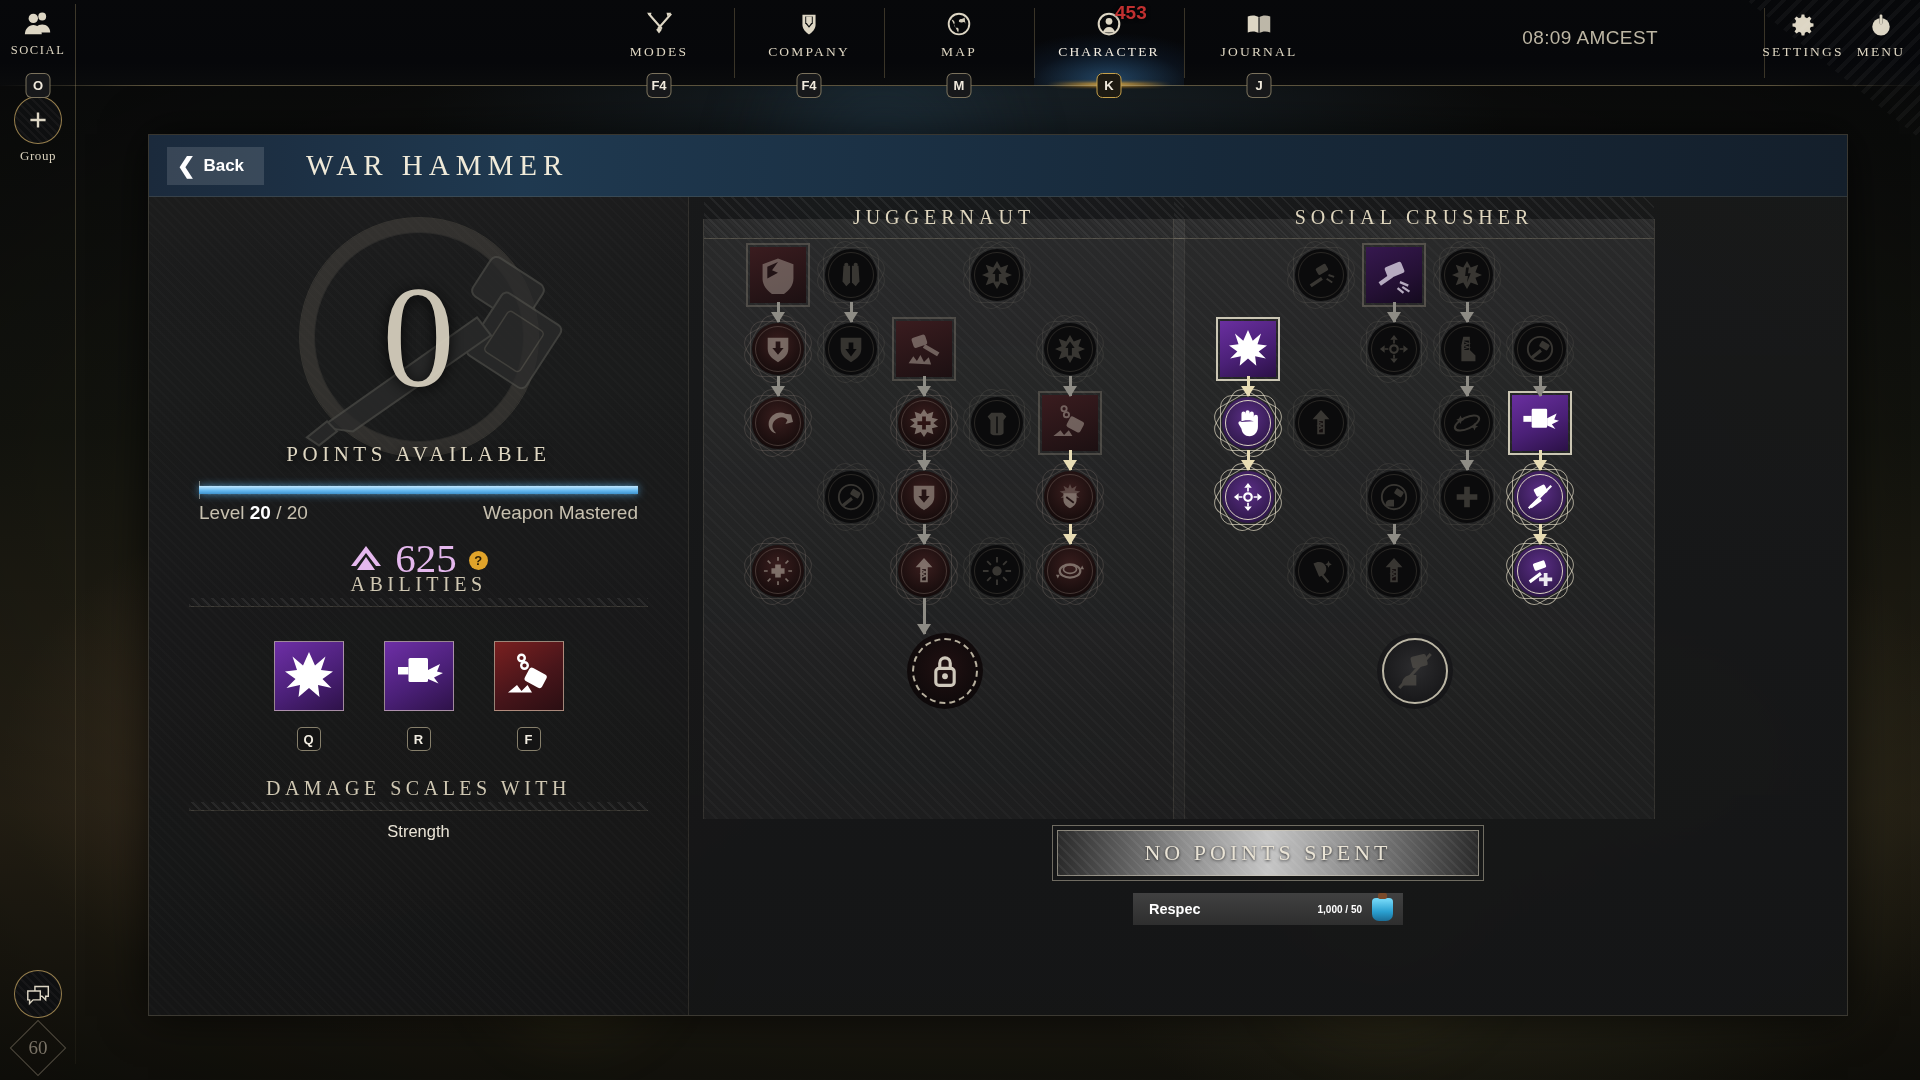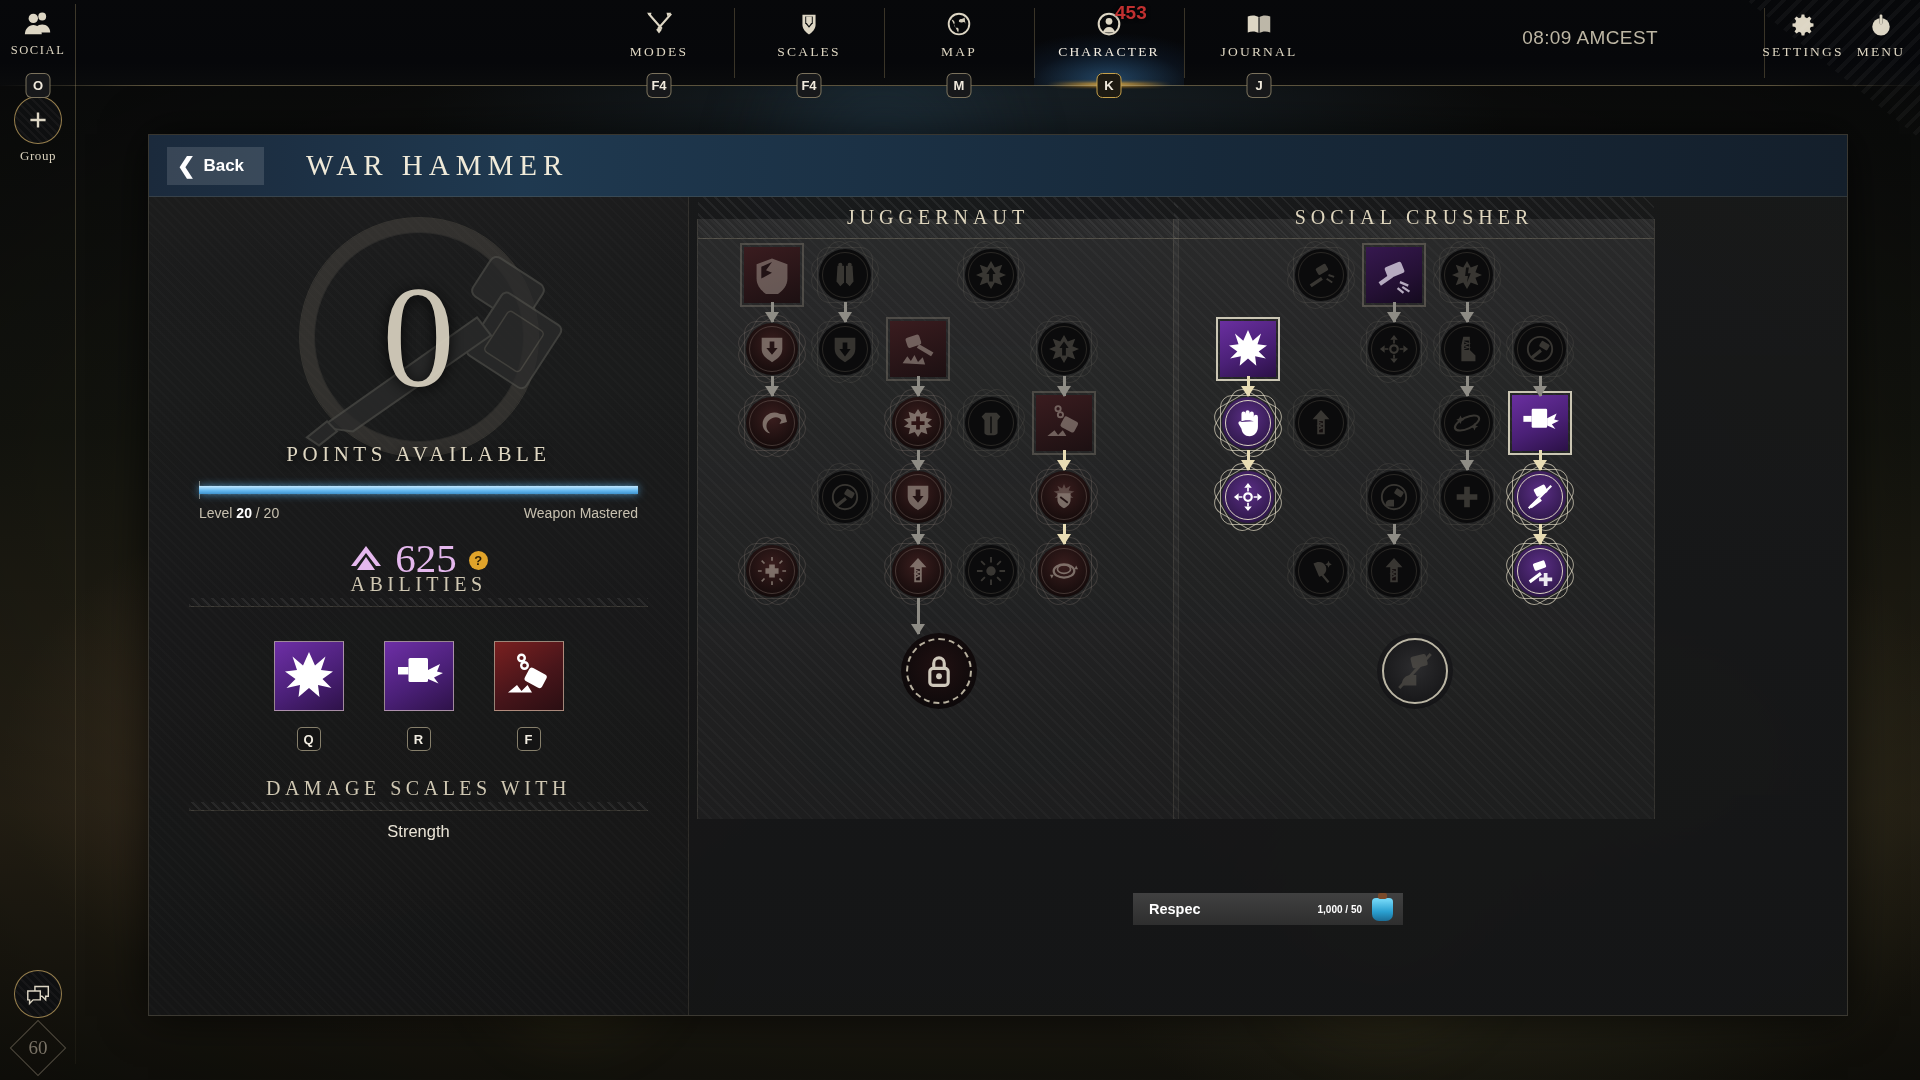--- a/index.html
+++ b/index.html
@@ -229,21 +229,21 @@
     position:absolute; left:0; top:1px; height:8px;
     background: linear-gradient(180deg,#bfe6ff,#63b7ee 60%,#3f93ce);
     box-shadow:0 0 9px rgba(90,180,240,.75);
   }
   #xpbarwrap::before{
     content:""; position:absolute; left:0; top:-4px; width:1px; height:18px; background:rgba(200,195,180,.6);
   }
   #lvlrow{
     position:absolute; left:50px; right:50px; top:304px; height:24px;
     display:flex; justify-content:space-between; align-items:center;
-    font-size:14px; color:#c7c0af;
+    font-size:19px; color:#c7c0af;
   }
   #lvlrow b{ color:#fff; }
   #lvlrow .right{ color:#c7c0af; }
 
   #gsrow{
     position:absolute; left:0; right:0; top:338px; height:46px;
     display:flex; align-items:center; justify-content:center; gap:12px;
   }
   #gsrow .gsnum{ font-family:"Liberation Serif", serif; font-size:41px; color:#e5b8ee; line-height:1; }
   #gsrow .help{
@@ -286,21 +286,21 @@
   
   #trees{ position:absolute; left:540px; right:0; top:62px; bottom:0; }
   .tree{
     position:absolute; top:22px; width:482px; height:600px;
     background:
       repeating-linear-gradient(45deg, rgba(255,255,255,.022) 0 2px, rgba(0,0,0,0) 2px 8px),
       linear-gradient(180deg, rgba(58,58,58,.50), rgba(40,40,40,.40));
     border-left:1px solid rgba(160,150,125,.16);
     border-right:1px solid rgba(160,150,125,.16);
   }
-  #tree-jug{ left:8px; }
+  #tree-jug{ left:14px; }
   #tree-crowd{ left:484px; }
   .treehead{
     position:absolute; left:0; right:0; top:-22px; height:42px;
     display:flex; align-items:center; justify-content:center;
     font-family:"Liberation Serif", serif; font-size:20px; letter-spacing:5px; color:#ded5bd;
     background: repeating-linear-gradient(45deg, rgba(255,255,255,.05) 0 2px, rgba(0,0,0,0) 2px 8px);
     border-bottom:1px solid rgba(180,170,140,.28);
   }
   .treebody{ position:absolute; left:0; right:0; top:22px; bottom:0; }
 
@@ -471,21 +471,21 @@
         <div class="navkey">F4</div>
       </div>
       <div class="navitem">
         <div class="navicon">
           <svg viewBox="0 0 32 32" style="width: 30px; height: 30px;">
             <path d="M9 5h14v11c0 6-7 10-7 10S9 22 9 16z" fill="currentColor"></path>
             <path d="M12 7h8v7l-4 5-4-5z" fill="#06080a"></path>
             <path d="M13 7h6v6l-3 4-3-4z" fill="currentColor"></path>
           </svg>
         </div>
-        <div class="navlabel">SCALES</div>
+        <div class="navlabel">COMPANY</div>
         <div class="navkey">F4</div>
       </div>
       <div class="navitem">
         <div class="navicon">
           <svg viewBox="0 0 32 32" style="width: 30px; height: 30px;">
             <circle cx="16" cy="15" r="11" fill="none" stroke="currentColor" stroke-width="2"></circle>
             <path d="M8 10c3 1 4 3 3 5s1 4 3 4 2 3 1 5M22 8c-2 2-5 1-6 3s2 3 4 2 3 1 3 3" fill="currentColor" opacity=".95"></path>
           </svg>
         </div>
         <div class="navlabel">MAP</div>
@@ -1231,19 +1231,24 @@
                 <path d="M6 26c0-4 3-7 7-7h4v8H8c-1.2 0-2-.5-2-1z" fill="currentColor"></path>
                 <path d="M28 3L4 29" stroke="currentColor" stroke-width="2.2"></path>
               </svg>
             </span>
           </div>
         </div>
     </div>
   </div>
 
   <div id="footer">
+    <div id="spentbar">
+      <div class="inner">
+        <div class="txt">NO POINTS SPENT</div>
+      </div>
+    </div>
     <div id="respec">
       <div class="rl">Respec</div>
       <div class="rv">1,000 / 50</div>
       <div class="flask"></div>
     </div>
   </div>
 </div>
 
 </body></html>

